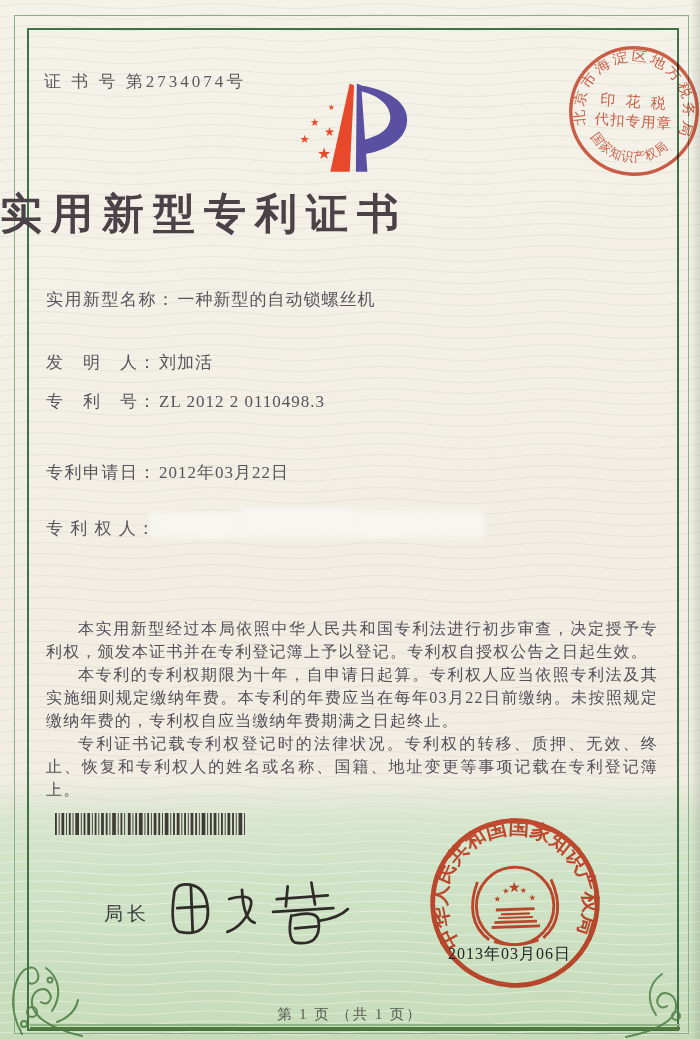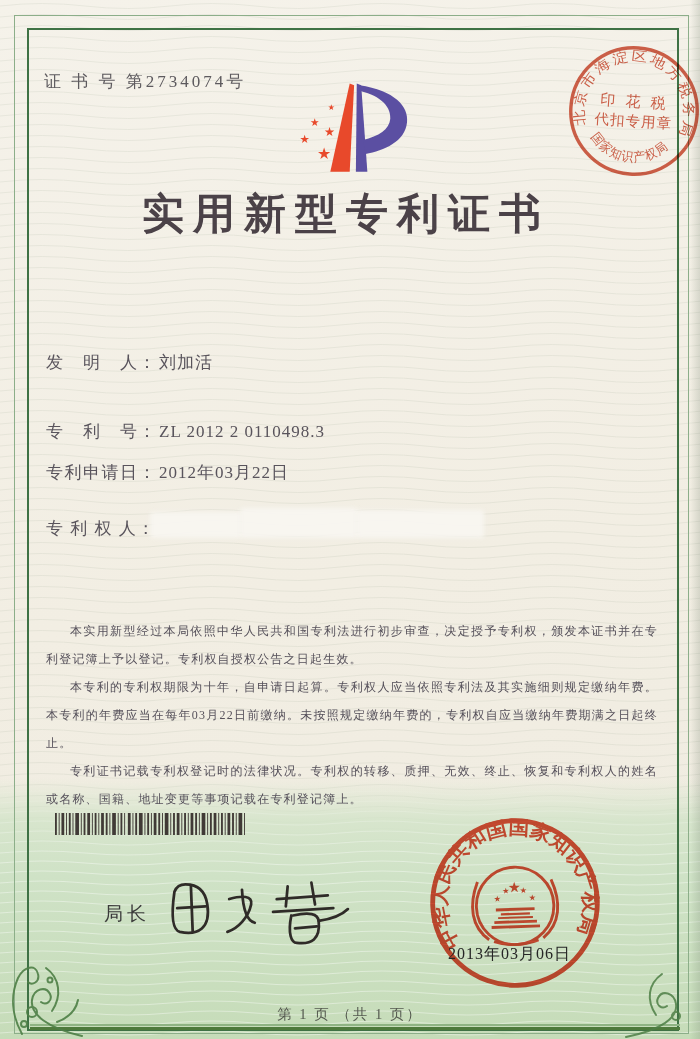--- a/index.html
+++ b/index.html
@@ -18,29 +18,29 @@
     mask-image:linear-gradient(180deg,transparent 0,#000 80px);}
   
   .border-outer{position:absolute;left:14px;top:15px;right:11px;bottom:5px;border:1.5px solid #8cae89;}
   .border-inner{position:absolute;left:27px;top:28px;right:21px;bottom:8px;border:2.5px solid #3f7245;}
   .scan-edge{position:absolute;right:0;top:0;bottom:0;width:10px;
     background:linear-gradient(90deg,rgba(110,125,105,0),rgba(110,125,105,.22));}
   
   .cert-number{position:absolute;left:44px;top:70px;font-size:17px;letter-spacing:3px;color:#5d5a5e;}
   .tax-stamp{position:absolute;left:559px;top:36px;mix-blend-mode:multiply;opacity:.92;transform:rotate(4deg);}
   .sipo-logo{position:absolute;left:280px;top:80px;}
-  .page-title{position:absolute;left:0;right:8px;top:186px;text-align:center;font-size:42px;font-weight:700;
+  .page-title{position:absolute;left:0;right:8px;top:186px;font-size:42px;font-weight:700;
     letter-spacing:9px;color:#4b4248;}
   
   .field-row{position:absolute;left:46px;font-size:17px;color:#59545c;letter-spacing:1px;white-space:nowrap;}
   .field-row .lbl{letter-spacing:1.5px;}
   .field-row .val{margin-left:2px;}
   .redact-box{position:absolute;background:rgba(248,246,240,.96);filter:blur(2px);border-radius:3px;}
   
-  .body-text{position:absolute;left:46px;width:612px;top:617px;font-size:12px;line-height:28px;
+  .body-text{position:absolute;left:46px;width:612px;top:617px;font-size:16px;line-height:23px;
     letter-spacing:1.2px;color:#55505a;text-align:justify;}
   .body-text p{margin:0;text-indent:2em;}
   
   .barcode{position:absolute;left:55px;top:813px;}
   .director-label{position:absolute;left:104px;top:893px;font-size:19px;letter-spacing:4px;color:#3a3a3a;margin-top:8px;}
   .signature{position:absolute;left:158px;top:860px;}
   .authority-seal{position:absolute;left:423px;top:811px;mix-blend-mode:multiply;opacity:.95;transform:rotate(-2deg);}
   .seal-date{position:absolute;left:448px;top:944px;font-size:16px;letter-spacing:1px;color:#262626;}
   .page-footer{position:absolute;left:0;right:0;top:989px;text-align:center;font-size:14.5px;
     letter-spacing:2px;color:#54594f;margin-top:16px;}
@@ -108,24 +108,27 @@
     </g>
     <polygon points="79,4 84,6 79,104 57,104" fill="#e8492b"></polygon>
     <g>
       <polygon points="87,4 92,6 99,104 86,104" fill="#5b4fa2"></polygon>
       <path d="M90,6 C130,12 146,30 144,48 C142,70 118,80 97,84 L94,68 C112,64 124,56 125,44 C126,28 110,16 88,12 Z" fill="#5b4fa2"></path>
     </g>
   </svg>
 
   <div class="page-title">实用新型专利证书</div>
 
+  <div class="field-row" style="top:288px">
+    <span class="lbl">实用新型名称：</span><span class="val">一种新型的自动锁螺丝机</span>
+  </div>
   <div class="field-row" style="top:351px">
     <span class="lbl">发　明　人：</span><span class="val">刘加活</span>
   </div>
-  <div class="field-row" style="top:420px">
+  <div class="field-row" style="top:390px">
     <span class="lbl">专　利　号：</span><span class="val">ZL 2012 2 0110498.3</span>
   </div>
   <div class="field-row" style="top:461px">
     <span class="lbl">专利申请日：</span><span class="val">2012年03月22日</span>
   </div>
   <div class="field-row" style="top:517px">
     <span class="lbl">专 利 权 人：</span><span class="val"></span>
   </div>
 
   <div class="redact-box" style="left:150px;top:512px;width:92px;height:26px"></div>

